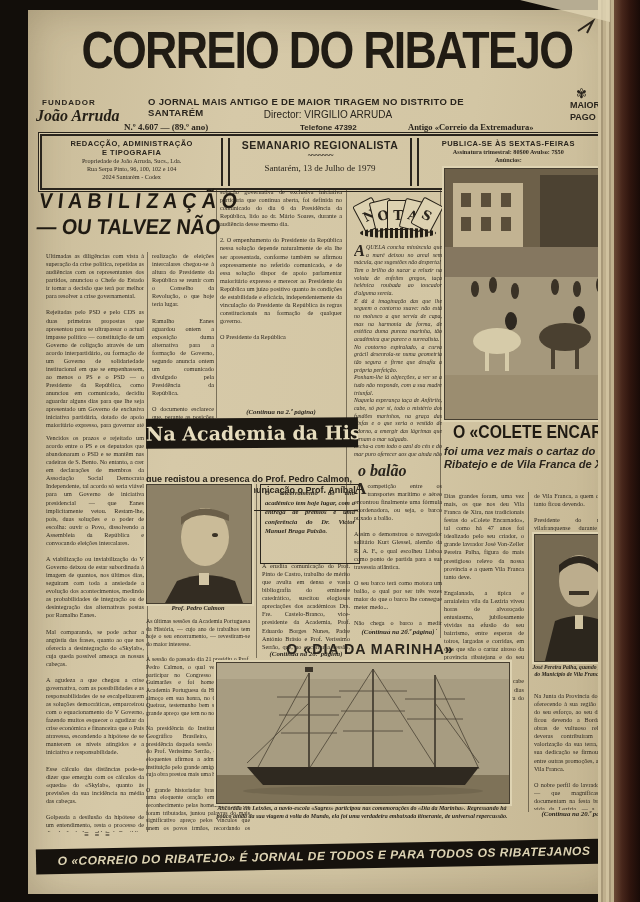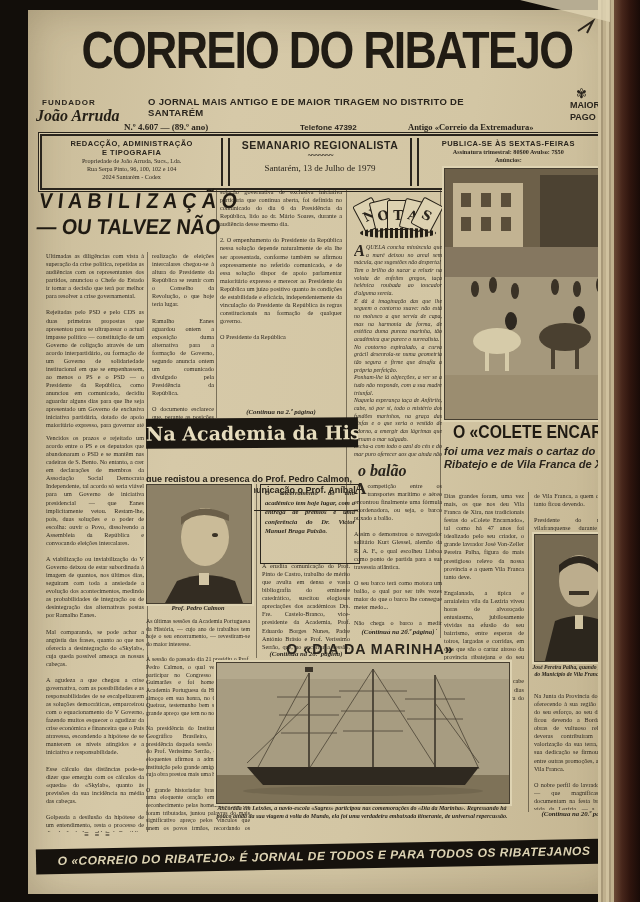--- a/index.html
+++ b/index.html
@@ -94,20 +94,21 @@
   <div class="page">
 
     <svg class="abs penmark" width="20" height="18" viewBox="0 0 20 18">
       <path d="M2 13 L17 3 L11 15" fill="none" stroke="#2a241c" stroke-width="2"></path>
     </svg>
 
     <div class="abs m-title">CORREIO DO RIBATEJO</div>
     <div class="abs m-founder">FUNDADOR</div>
     <div class="abs m-founder-name">João Arruda</div>
     <div class="abs m-tagline">O JORNAL MAIS ANTIGO E DE MAIOR TIRAGEM NO DISTRITO DE SANTARÉM</div>
+    <div class="abs m-director">Director: VIRGILIO ARRUDA</div>
     <div class="abs m-issue">N.º 4.607 — (89.º ano)</div>
     <div class="abs m-phone">Telefone 47392</div>
     <div class="abs m-former">Antigo «Correio da Extremadura»</div>
     <div class="abs m-flower">✾</div>
     <div class="abs m-porte">
       <div>MAIOR</div>
       <div>PAGO</div>
     </div>
 
     <div class="abs infobar">

